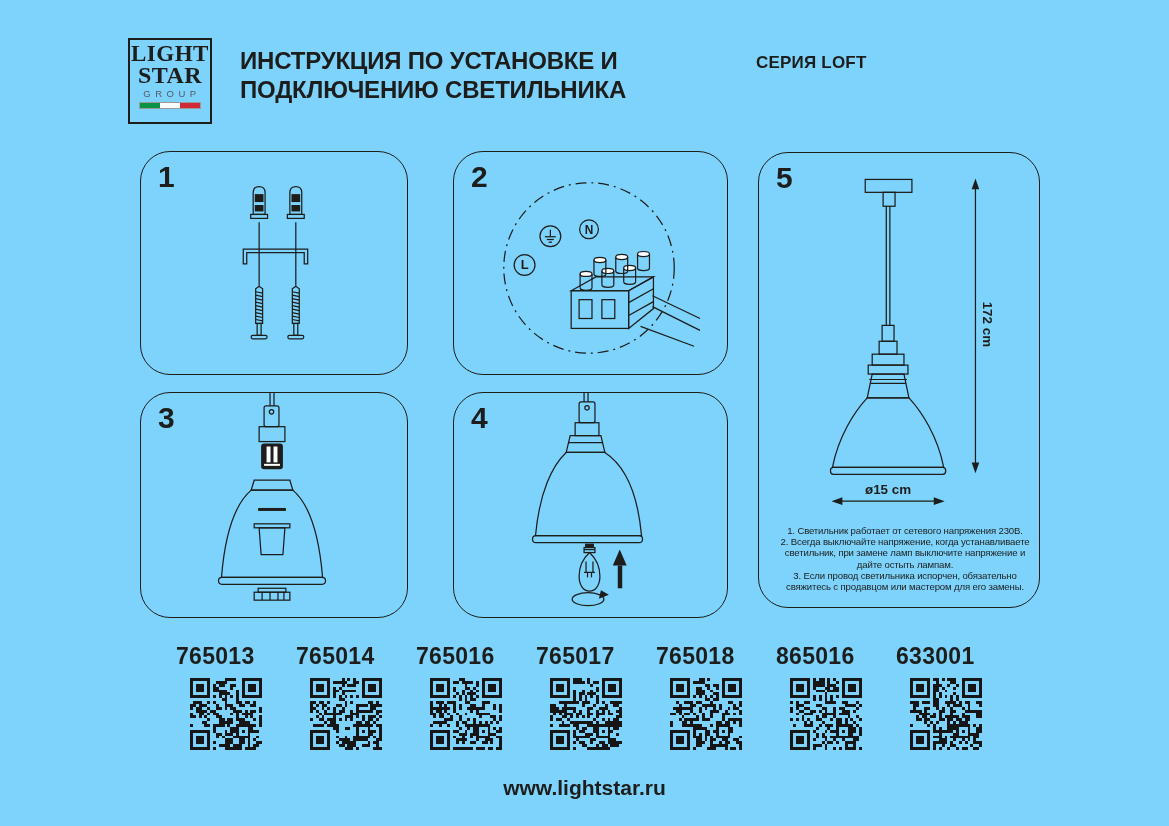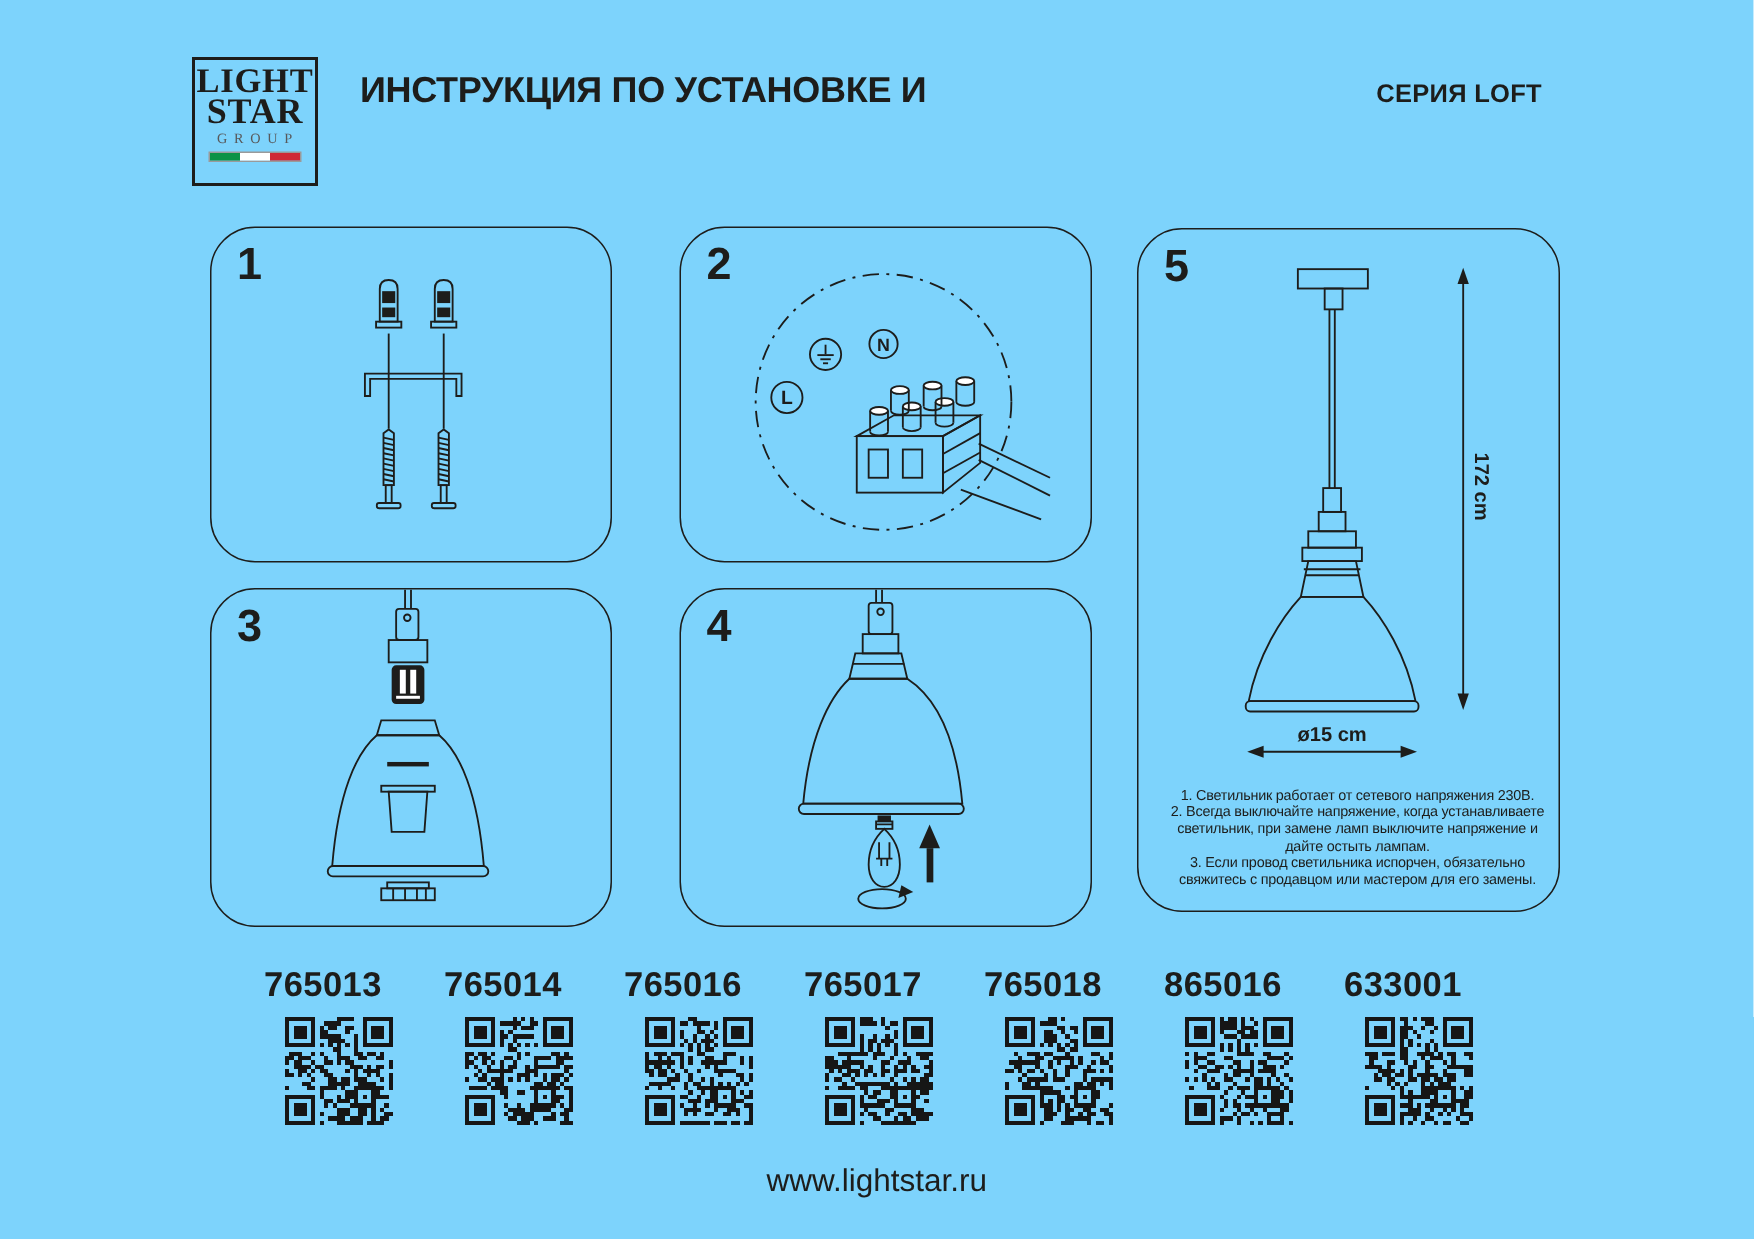--- a/index.html
+++ b/index.html
@@ -3,26 +3,26 @@
 <meta charset="utf-8">
 <style>
   html,body{margin:0;padding:0;background:#fff;}
   .page{position:relative;width:1169px;height:826px;background:#fff;overflow:hidden;
         font-family:"Liberation Sans",sans-serif;color:var(--ink,#1d1d1b);}
   
   .logo{position:absolute;left:128px;top:38px;width:84px;height:86px;border:2px solid var(--ink);
         box-sizing:border-box;text-align:center;}
   .logo .l1{font-family:"Liberation Serif",serif;font-weight:700;font-size:23px;line-height:20px;margin-top:4px;letter-spacing:0.5px;}
   .logo .l2{font-family:"Liberation Serif",serif;font-weight:700;font-size:24px;line-height:22px;letter-spacing:0.5px;}
-  .logo .l3{font-size:9.5px;letter-spacing:4.5px;color:#58595b;margin-top:2px;padding-left:4px;font-family:Liberation Serif, serif;}
+  .logo .l3{font-size:9.5px;letter-spacing:4.5px;color:#58595b;margin-top:2px;padding-left:4px;}
   .flag{width:62px;height:7px;margin:3px auto 0;border:1px solid #9a9a9a;display:flex;box-sizing:border-box;}
   .flag>div{flex:1;height:100%;}
   
   .title{position:absolute;left:240px;top:47px;font-size:24px;font-weight:700;line-height:28.5px;letter-spacing:-0.2px;}
-  .hdr-right{position:absolute;left:728px;top:53px;width:300px;text-align:right;font-weight:700;}
+  .hdr-right{position:absolute;left:756px;top:53px;width:300px;text-align:left;font-weight:700;}
   .hdr-right .series{font-size:17px;margin-bottom:15px;letter-spacing:0.2px;}
   .hdr-right .articles{font-size:18.5px;letter-spacing:0.3px;}
   
   .panel{position:absolute;border:1.6px solid var(--ink);border-radius:30px;box-sizing:border-box;}
   #p1{left:140px;top:151px;width:268px;height:224px;}
   #p2{left:453px;top:151px;width:275px;height:224px;}
   #p3{left:140px;top:392px;width:268px;height:226px;}
   #p4{left:453px;top:392px;width:275px;height:226px;}
   #p5{left:758px;top:152px;width:282px;height:456px;}
   .panel-num{position:absolute;left:17px;top:8px;font-size:30px;font-weight:600;}
@@ -33,40 +33,41 @@
   .diagram .w{fill:#fff;stroke:none;}
   .diagram text{font-family:"Liberation Sans",sans-serif;fill:var(--ink);}
   .notes{position:absolute;left:21px;top:372px;width:250px;font-size:9.6px;line-height:11.2px;letter-spacing:-0.15px;text-align:center;}
   
   .products{position:absolute;left:176px;top:643px;width:820px;display:flex;justify-content:space-between;}
   .product{width:100px;text-align:left;}
   .product .code{font-size:23px;font-weight:700;letter-spacing:0.3px;margin-bottom:8px;}
   .qr{width:72px;height:72px;margin:0 auto;}
   .qr rect{fill:#161616;}
   
-  .footer{position:absolute;left:0;right:0;top:776px;text-align:center;font-size:21px;font-weight:400;}
+  .footer{position:absolute;left:0;right:0;top:776px;text-align:center;font-size:21px;font-weight:700;}
 </style>
 </head>
 <body>
 
 <div class="page" style="--ink: #1d1d1b; background: #7dd3fc;">
 
   <div class="logo">
     <div class="l1">LIGHT</div>
     <div class="l2">STAR</div>
     <div class="l3">GROUP</div>
     <div class="flag">
       <div style="background: rgb(10, 146, 70);"></div>
       <div style="background: rgb(255, 255, 255);"></div>
       <div style="background: rgb(207, 42, 54);"></div>
     </div>
   </div>
 
   <div class="title">
     <div>ИНСТРУКЦИЯ ПО УСТАНОВКЕ И</div>
+    <div>ПОДКЛЮЧЕНИЮ СВЕТИЛЬНИКА</div>
   </div>
 
   <div class="hdr-right">
     <div class="series">СЕРИЯ LOFT</div>
   </div>
 
   <div class="panel" id="p1">
     <span class="panel-num">1</span>
     <svg class="diagram" viewBox="0 0 268 224">
 

